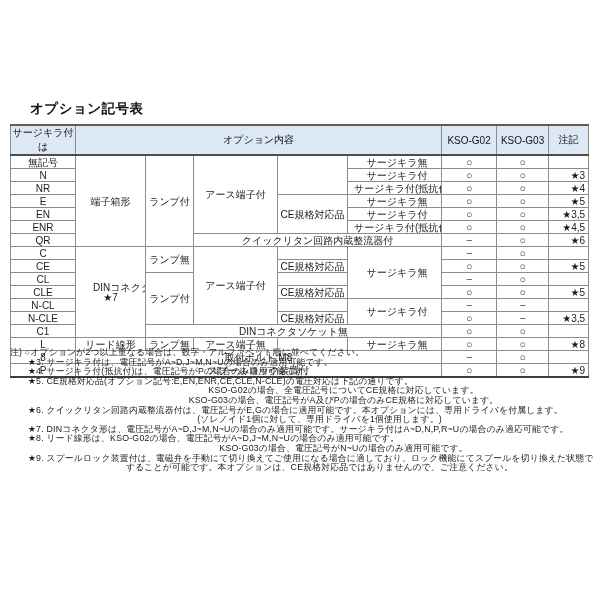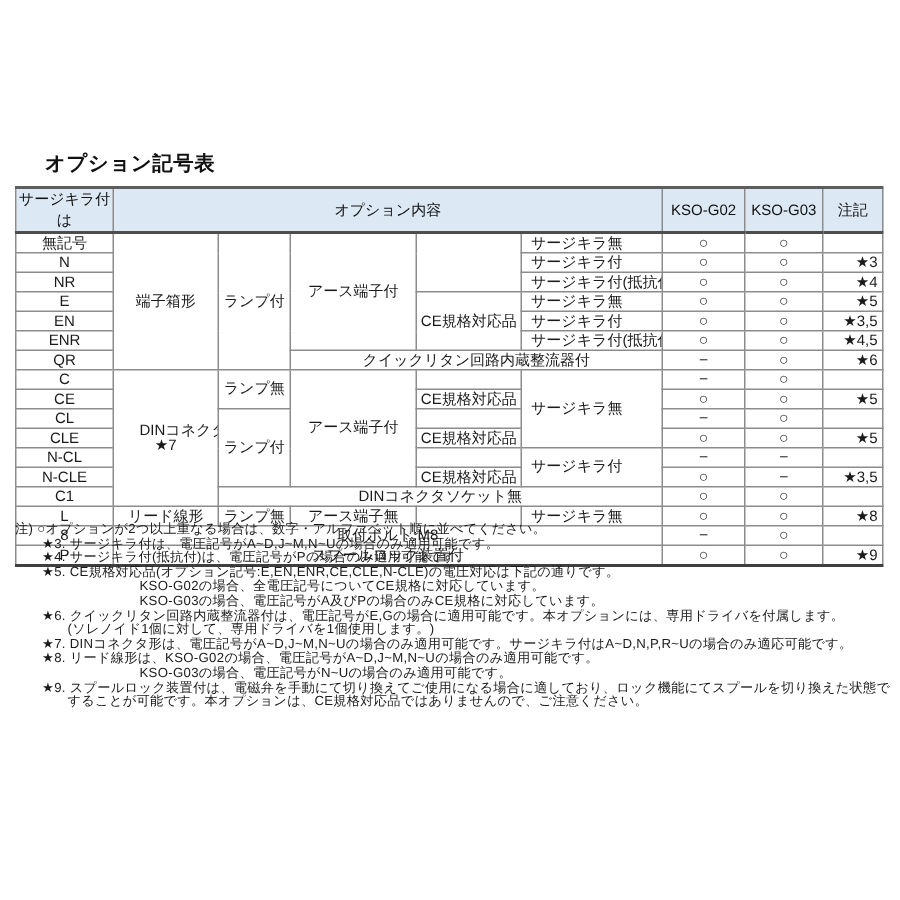--- a/index.html
+++ b/index.html
@@ -8,32 +8,32 @@
   .title{position:absolute;left:30px;top:100px;font-size:13.5px;font-weight:bold;
     color:#111;letter-spacing:0.5px;}
   table.opt{position:absolute;left:10px;top:124px;width:578px;border-collapse:collapse;
     table-layout:fixed;font-size:10px;color:#1a1a1a;
     border:1px solid #666;border-top:2px solid #5e5e5e;border-bottom:2px solid #3f3f3f;}
   .opt th{background:#dce8f4;font-weight:normal;height:15px;padding:0;
     border:1px solid #8c8c8c;border-bottom:2px solid #4d4d4d;text-align:center;
     font-size:10px;color:#111;}
   .opt td{border:1px solid #8c8c8c;height:12px;padding:0 1px;line-height:11px;
     text-align:center;white-space:nowrap;overflow:hidden;}
-  .opt td.c-surge{text-align:left;padding-left:6px;}
+  .opt td.c-surge{text-align:center;padding-left:6px;}
   .opt td.c-note{text-align:right;padding-right:3px;}
   .opt td.c-mark{color:#333;font-size:10.5px;}
   .form-note{display:block;line-height:10px;}
   .form-main{display:block;line-height:11px;padding-left:16px;}
   .notes{position:absolute;left:10px;top:348px;width:584px;font-size:8.8px;
     line-height:9.6px;color:#1a1a1a;letter-spacing:0.2px;}
   .note-line{white-space:nowrap;overflow:hidden;}
   .i0{padding-left:0;}
   .i1{padding-left:18px;}
-  .i2{padding-left:35px;}
-  .i3{padding-left:83px;}
+  .i2{padding-left:35px;text-align:center;}
+  .i3{padding-left:83px;text-align:center;}
 </style>
 </head>
 <body>
 
 <div id="page">
 
   <div class="title">オプション記号表</div>
 
   <table class="opt">
     <colgroup>

